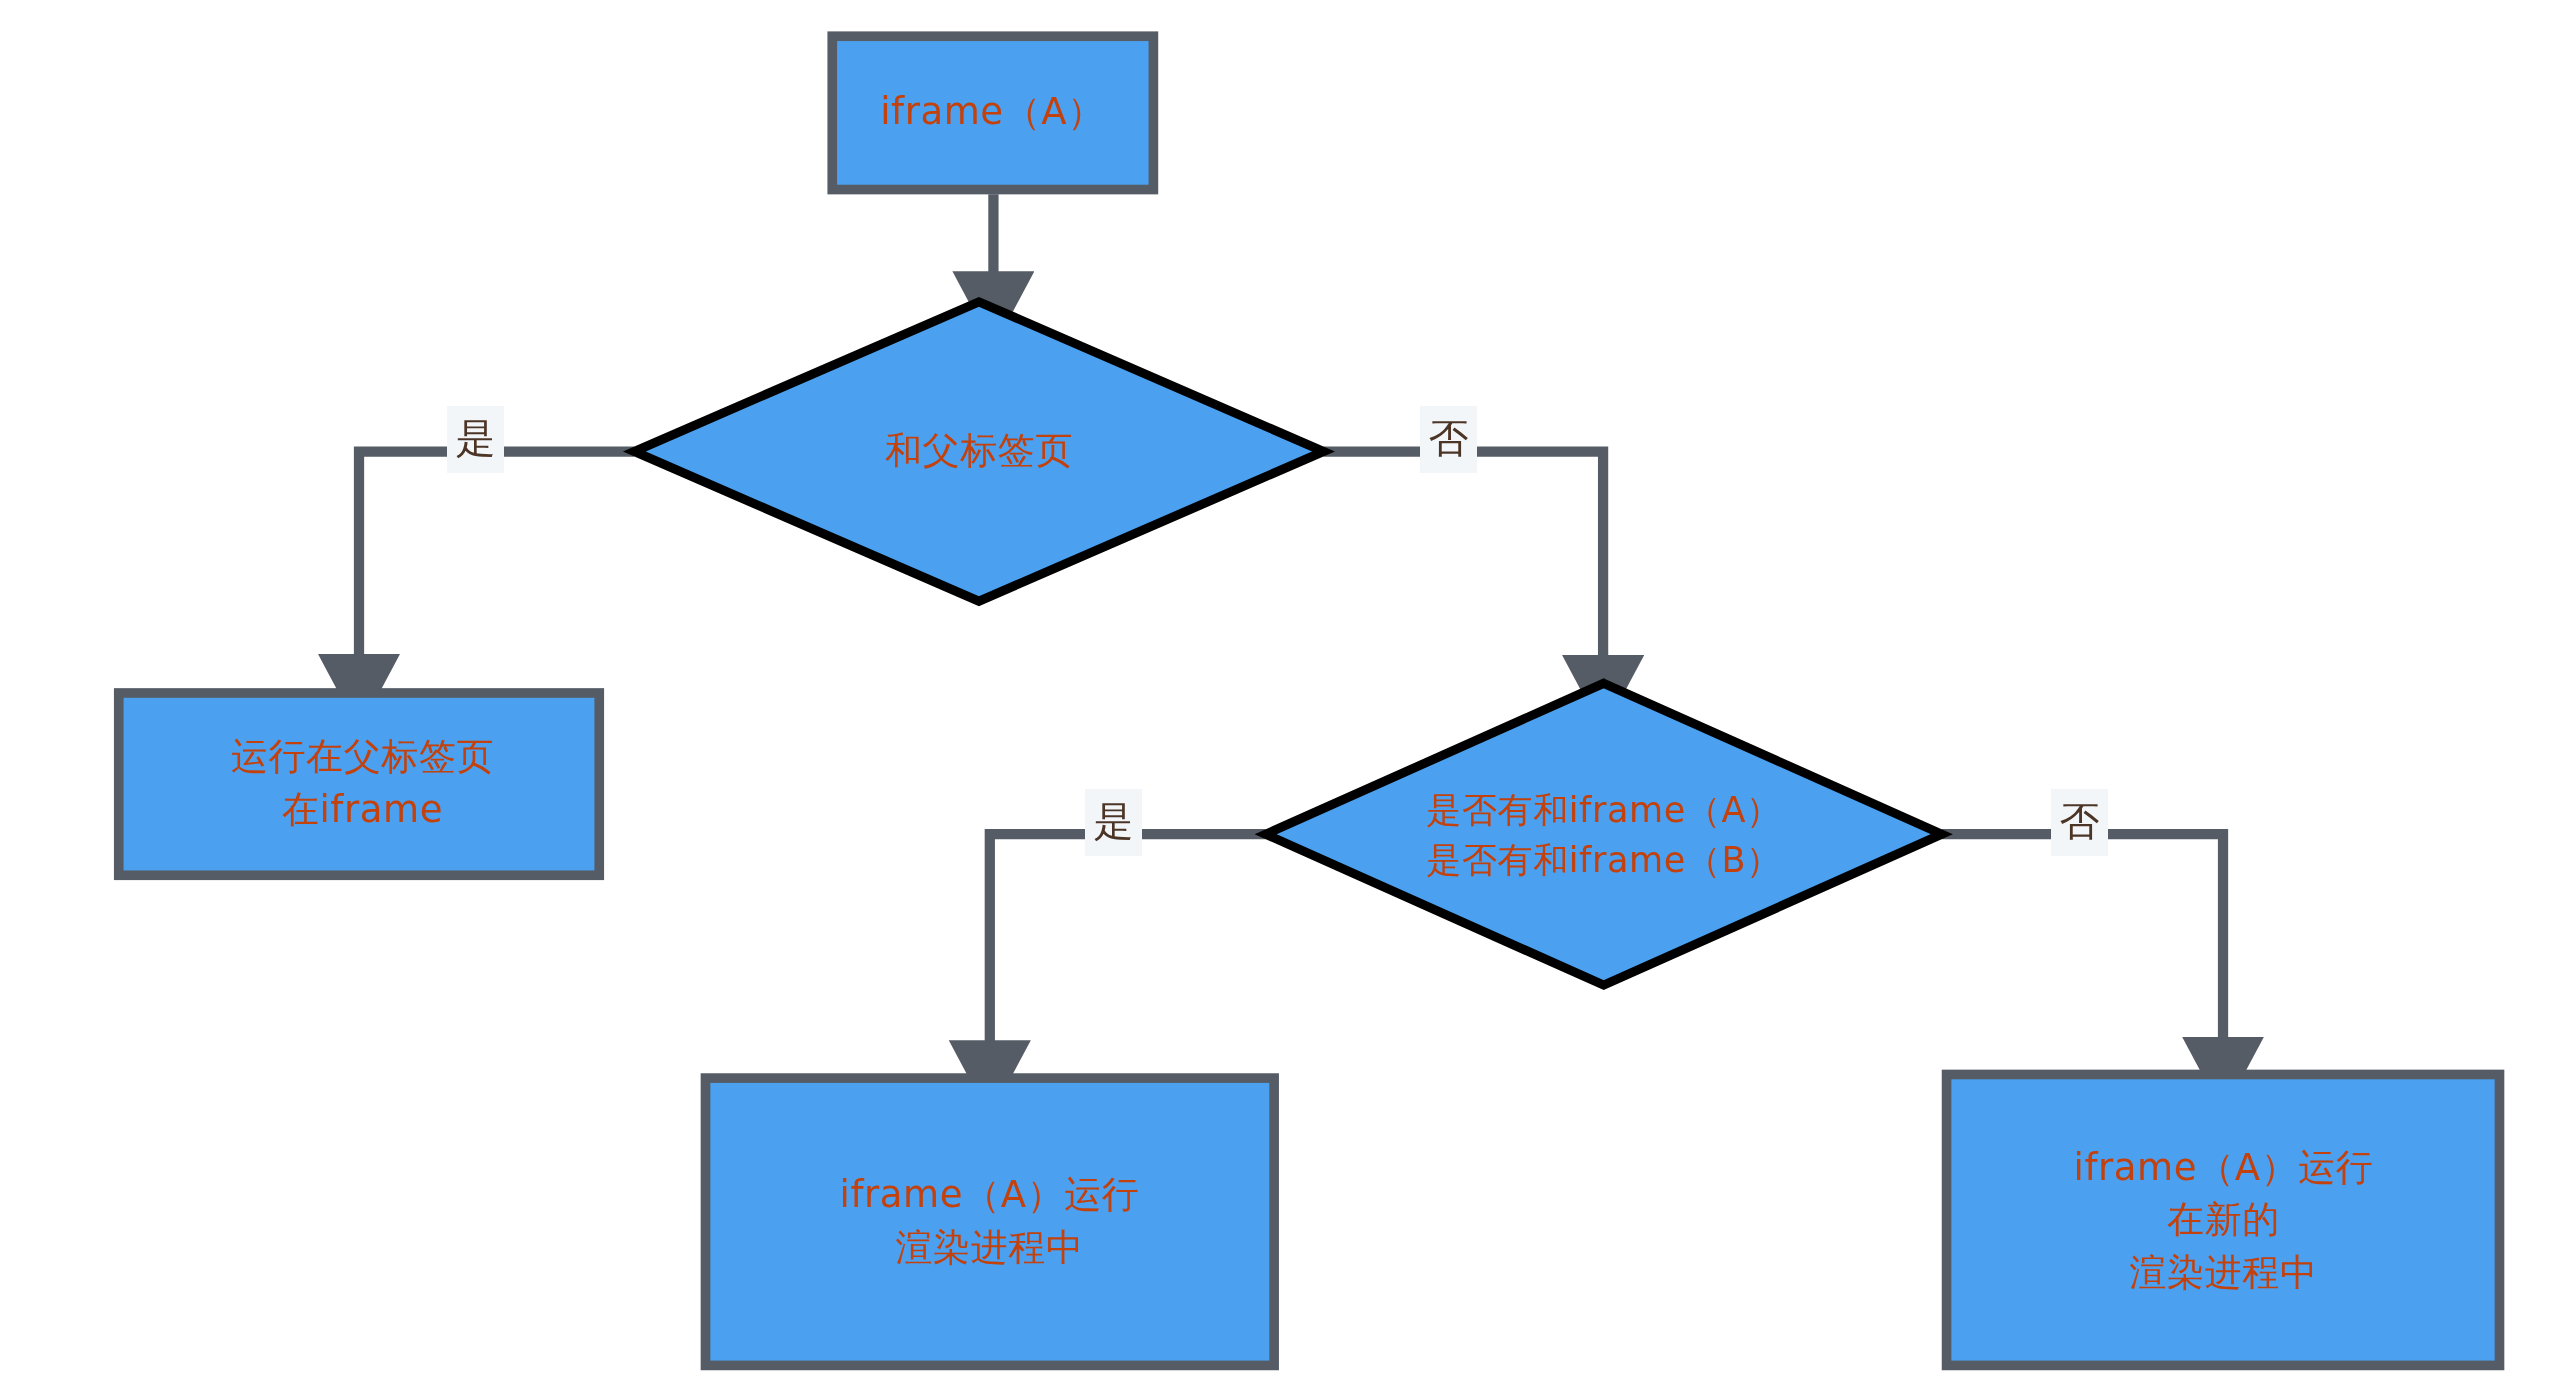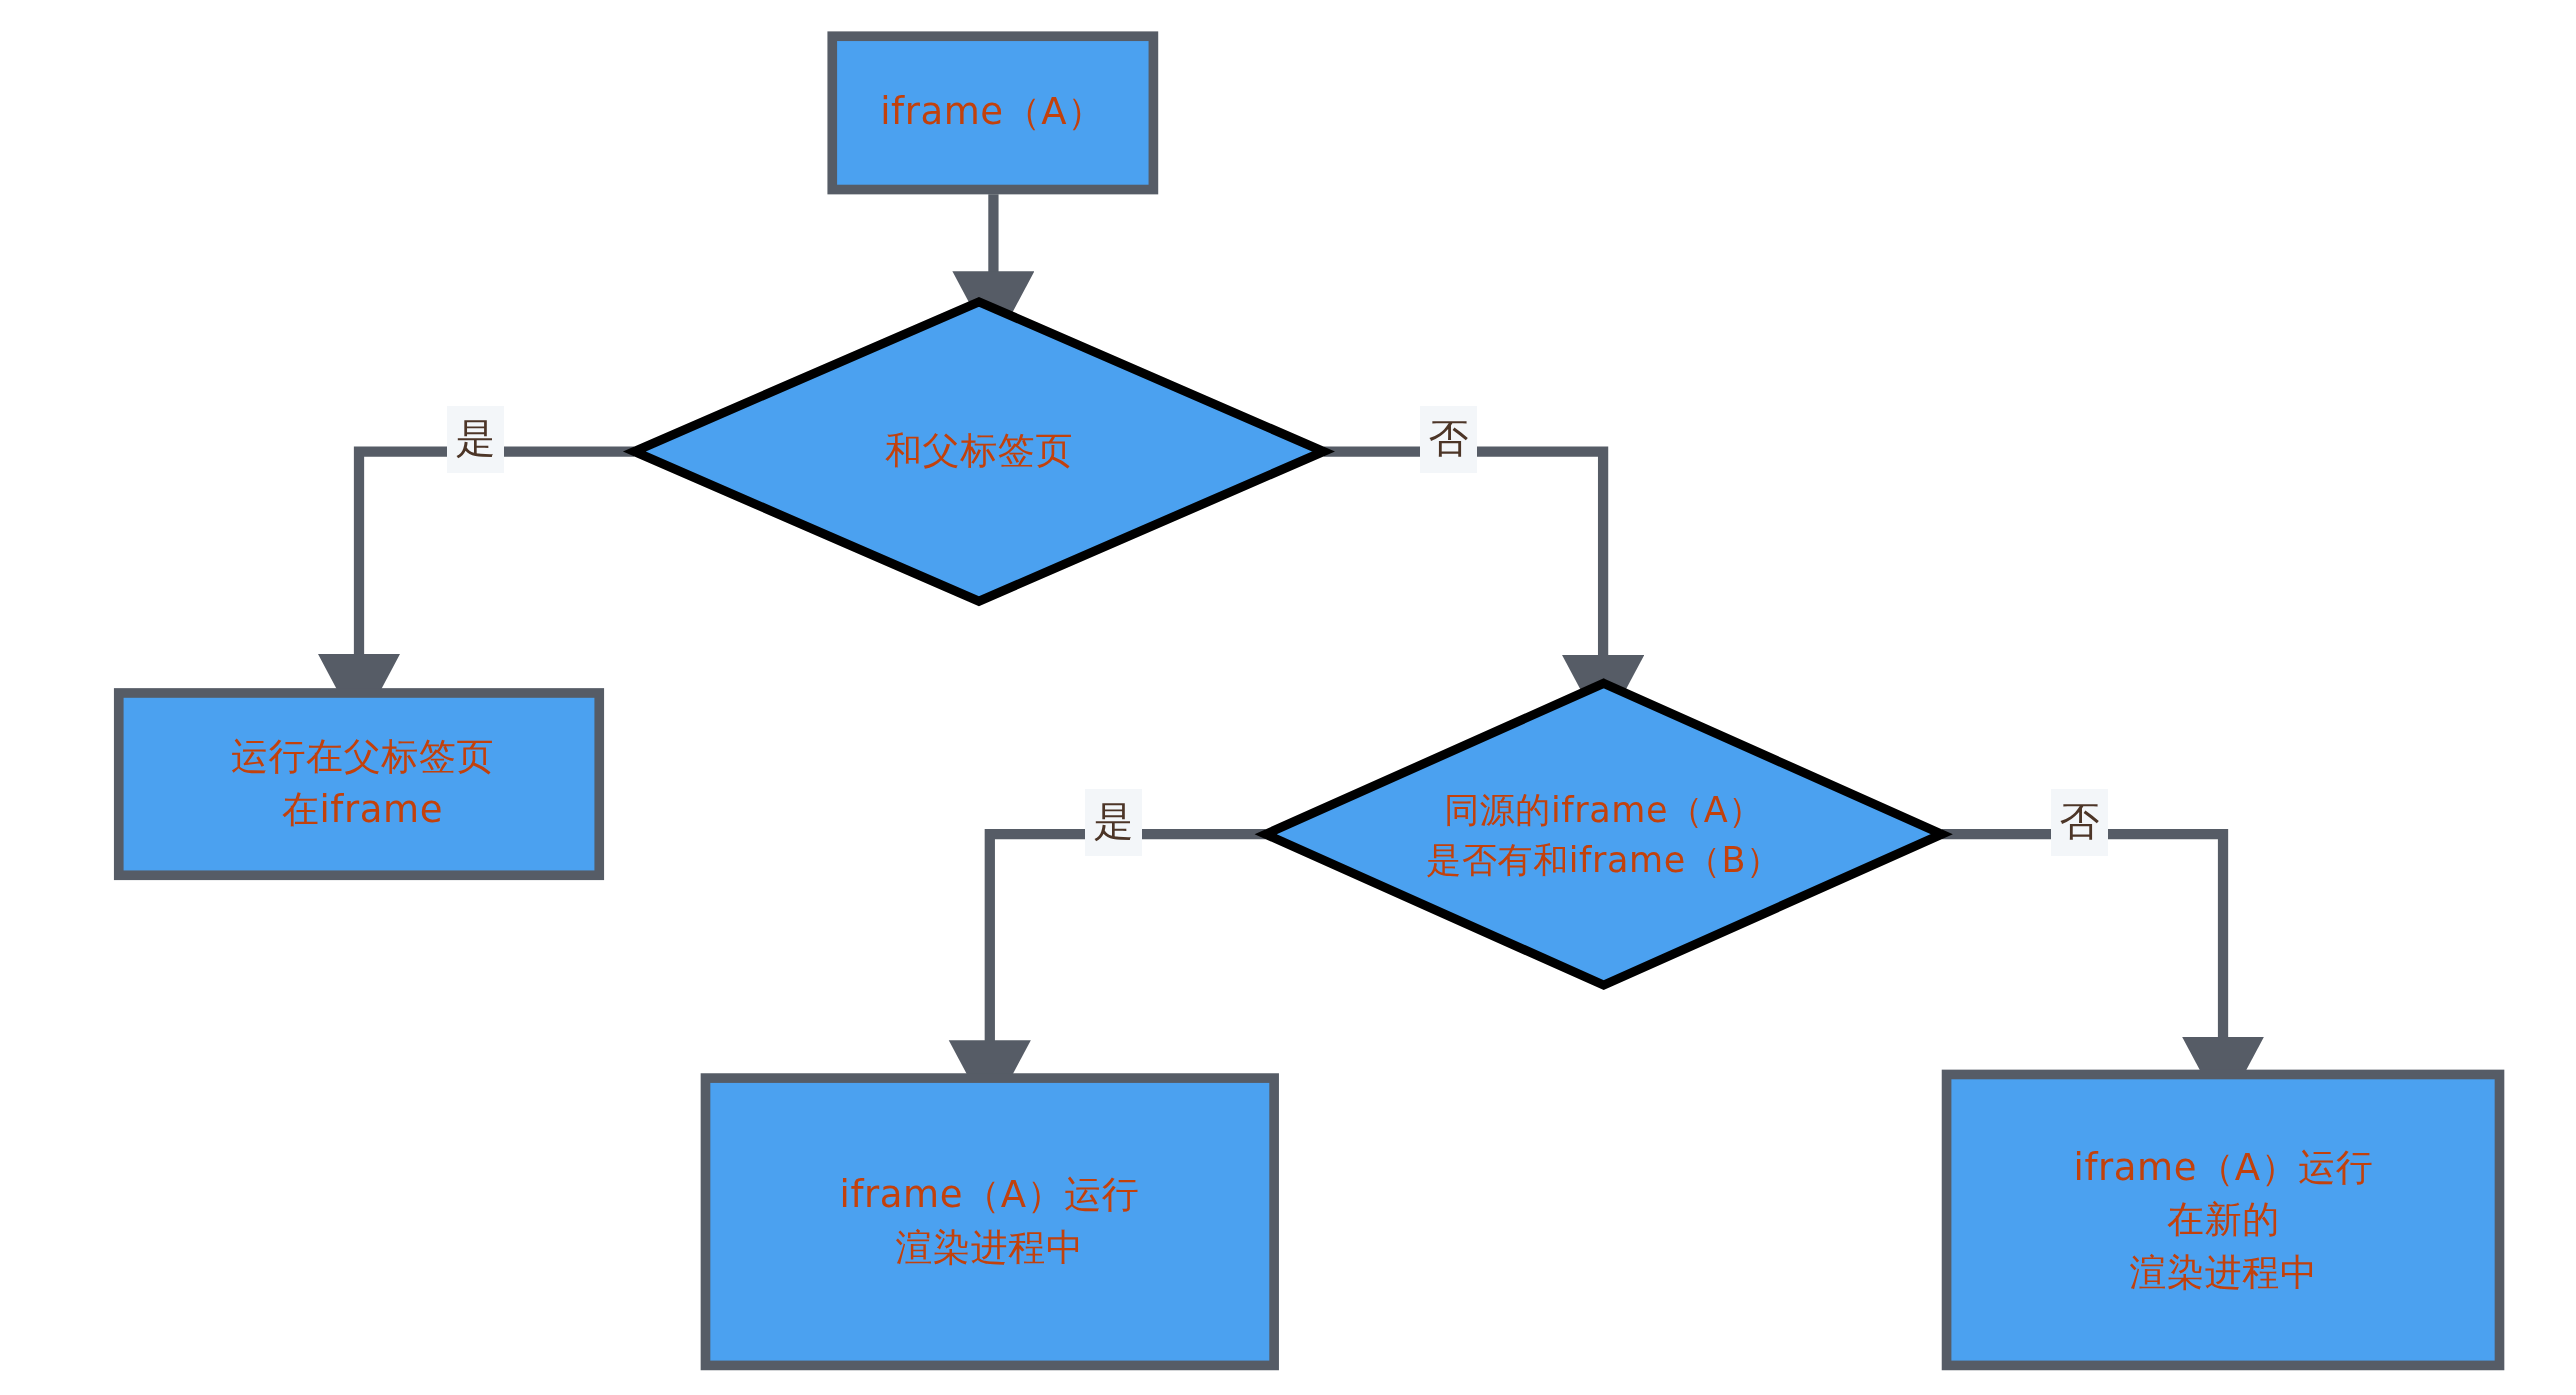--- a/index.html
+++ b/index.html
@@ -105,21 +105,21 @@
   <div class="node-text" style="left:671px; top:362px; width:616px; height:179px;">
     <span class="ln">和父标签页</span>
   </div>
 
   <div class="node-text" style="left:122px; top:693px; width:481px; height:182px;text-align:right;">
     <span class="ln">运行在父标签页</span>
     <span class="ln">在iframe</span>
   </div>
 
   <div class="node-text" style="left:1296px; top:748px; width:616px; height:175px; font-size:35px;">
-    <span class="ln">同源的iframe（A）</span>
+    <span class="ln">是否有和iframe（A）</span>
     <span class="ln">是否有和iframe（B）</span>
   </div>
 
   <div class="node-text" style="left:705px; top:1078px; width:569px; height:287px;">
     <span class="ln">iframe（A）运行</span>
     <span class="ln">渲染进程中</span>
   </div>
 
   <div class="node-text" style="left:1947px; top:1075px; width:553px; height:291px;">
     <span class="ln">iframe（A）运行</span>

